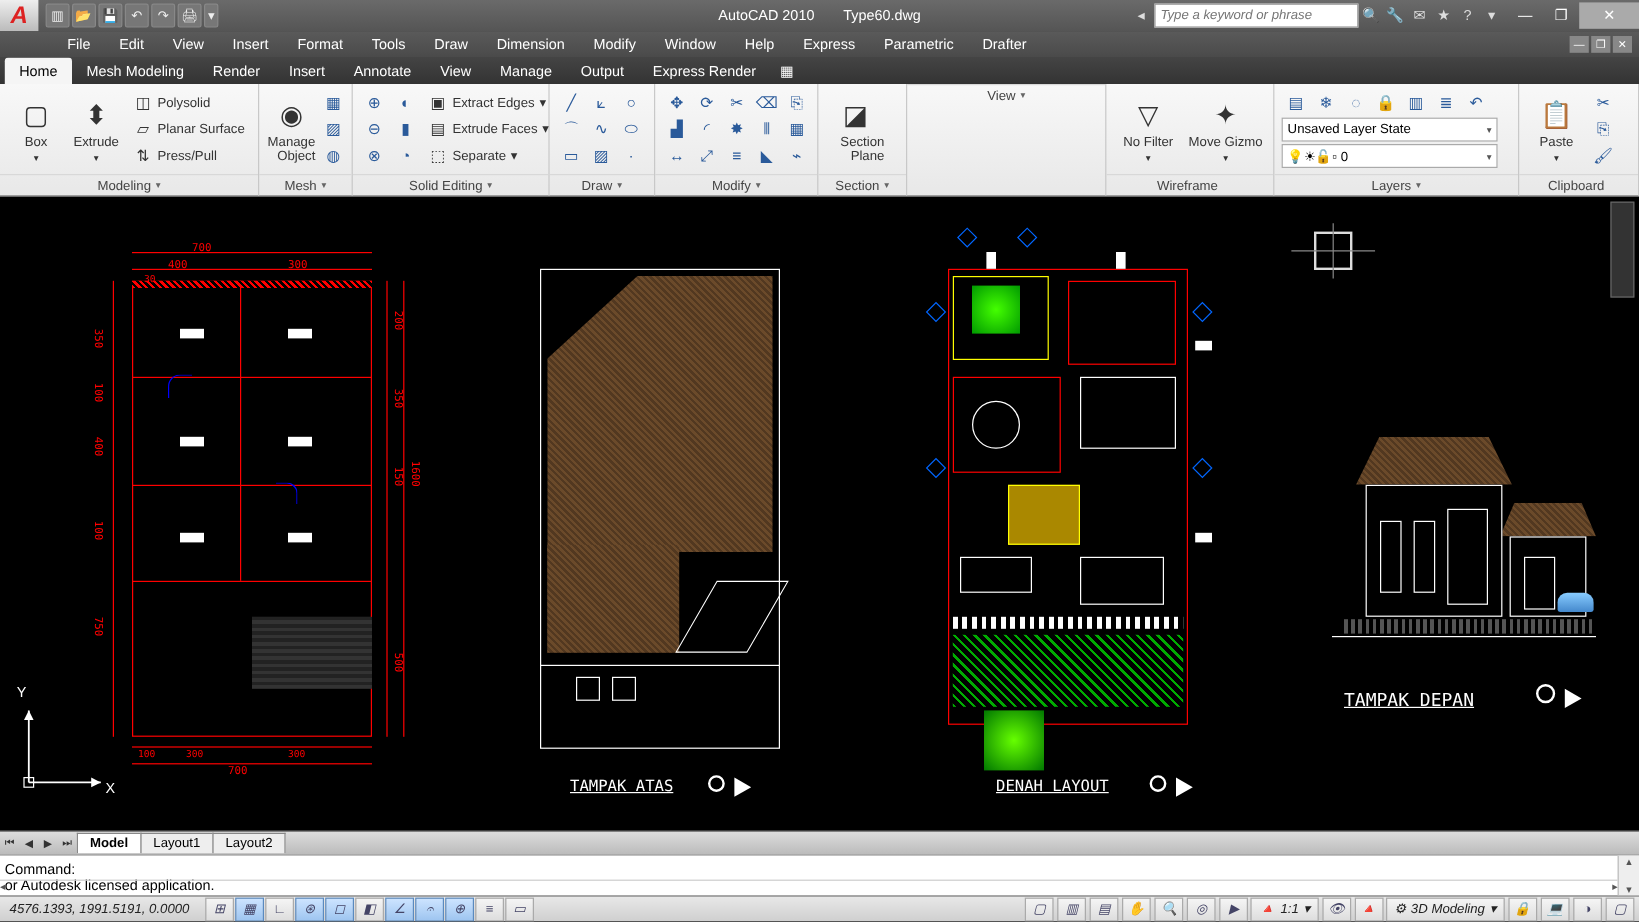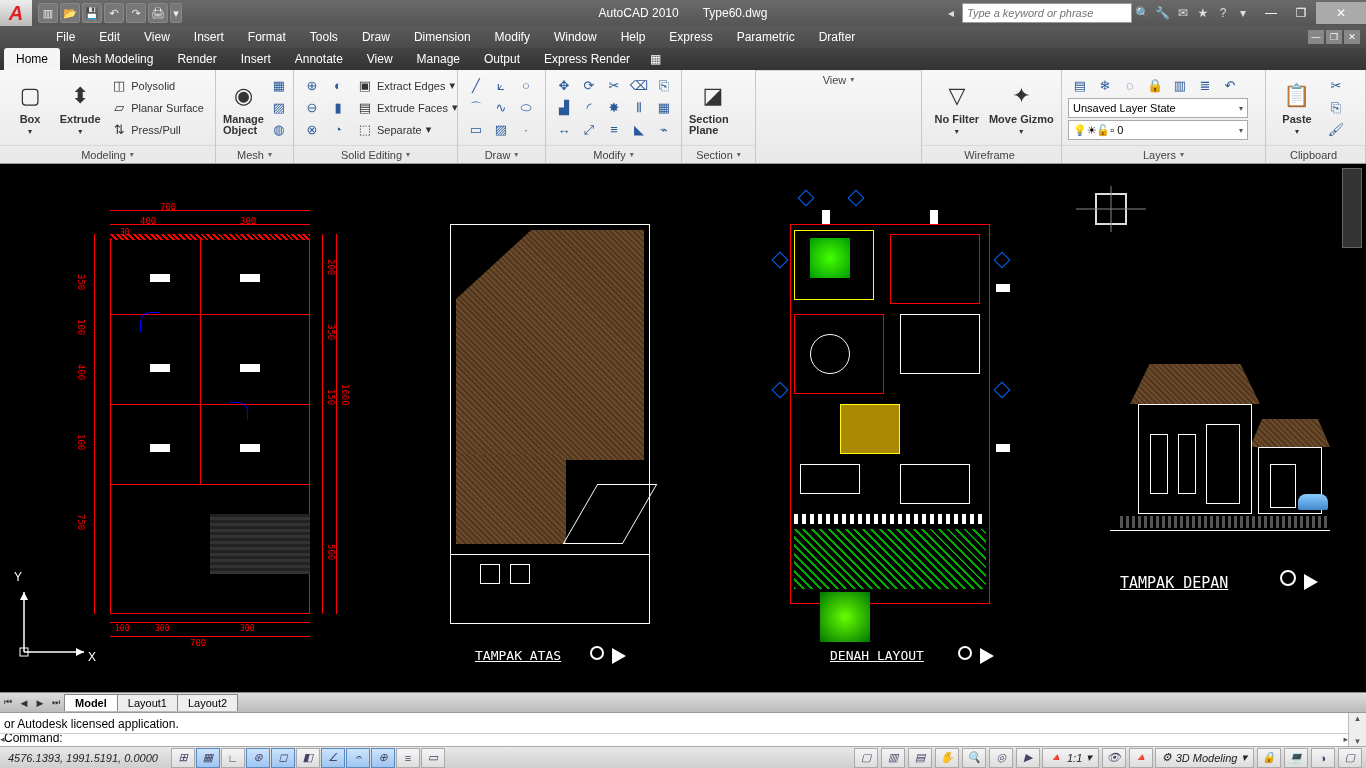--- a/index.html
+++ b/index.html
@@ -31,21 +31,21 @@
 
 
 .ribbon { height: 94px; background: linear-gradient(#f8f8f8,#e8e8e8); display: flex; border-bottom: 1px solid #999; }
 .panel { border-right: 1px solid #c8c8c8; display: flex; flex-direction: column; }
 .panel-body { flex: 1; display: flex; align-items: center; padding: 2px 6px; gap: 2px; }
 .panel-title { height: 18px; font-size: 11px; color: #444; text-align: center; border-top: 1px solid #d8d8d8; display: flex; align-items: center; justify-content: center; gap: 4px; cursor: pointer; }
 .panel-title::after { content: "▾"; font-size: 8px; color: #666; }
 .panel-title.noarrow::after { content: ""; }
 .big-btn { display: flex; flex-direction: column; align-items: center; justify-content: center; width: 50px; height: 66px; font-size: 11px; color: #333; gap: 2px; cursor: pointer; border: 1px solid transparent; border-radius: 3px; }
 .big-btn .ico { width: 32px; height: 32px; display: flex; align-items: center; justify-content: center; font-size: 22px; }
-.big-btn .lbl { text-align: left; line-height: 11px; font-weight: bold; }
+.big-btn .lbl { text-align: right; line-height: 11px; }
 .small-row { display: flex; flex-direction: column; gap: 1px; }
 .small-btn { display: flex; align-items: center; gap: 4px; font-size: 11px; color: #333; height: 21px; padding: 0 4px; cursor: pointer; border: 1px solid transparent; border-radius: 2px; white-space: nowrap; }
 .small-btn .sico { width: 16px; height: 16px; display: flex; align-items: center; justify-content: center; font-size: 13px; }
 .icon-grid { display: grid; grid-template-columns: repeat(5, 24px); grid-auto-rows: 21px; gap: 1px; }
 .icon-grid.g3 { grid-template-columns: repeat(3, 24px); }
 .icon-btn { width: 24px; height: 21px; display: flex; align-items: center; justify-content: center; font-size: 13px; cursor: pointer; border: 1px solid transparent; border-radius: 2px; color: #2a5a9a; }
 .combo { width: 145px; height: 20px; border: 1px solid #aaa; background: #fff; font-size: 11px; display: flex; align-items: center; padding: 0 4px; cursor: pointer; justify-content: space-between; }
 .combo::after { content: "▾"; font-size: 8px; color: #555; }
 
 
@@ -465,22 +465,22 @@
   <div class="lt-nav">◀</div>
   <div class="lt-nav">▶</div>
   <div class="lt-nav">⏭</div>
   <div class="lt-tab active">Model</div>
   <div class="lt-tab">Layout1</div>
   <div class="lt-tab">Layout2</div>
   <div class="lt-scroll"></div>
 </div>
 
 <div class="cmdarea">
+  <div>Command:</div>
   <div>or Autodesk licensed application.</div>
-  <div>Command:</div>
   <div class="cmd-scroll">
       <span>▴</span>
       <span>▾</span>
     </div>
   <div style="position:absolute; left:0; bottom:-1px; right:18px; height:14px; border-top:1px solid #ccc; display:flex; justify-content:flex-end;">
       <span style="font-size:9px;color:#555;">◂</span>
       <span style="flex:1"></span>
       <span style="font-size:9px;color:#555;">▸</span>
     </div>
 </div>

